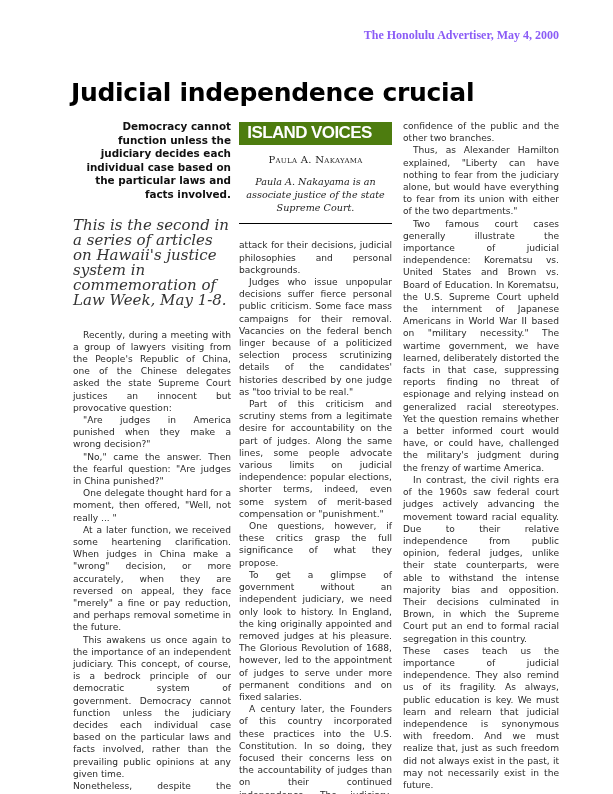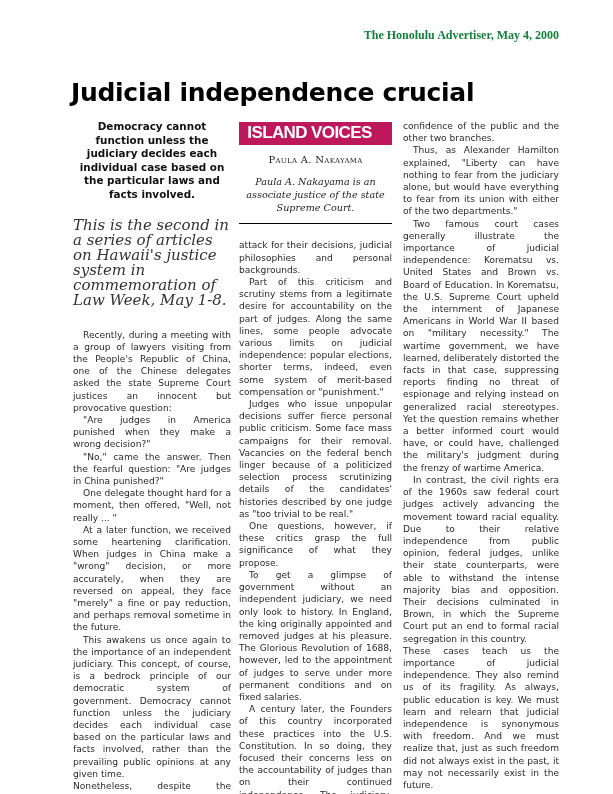--- a/index.html
+++ b/index.html
@@ -3,46 +3,46 @@
   <meta charset="utf-8">
   <style>
     html, body { margin: 0; padding: 0; background: #ffffff; }
     body {
       width: 613px; height: 794px; position: relative; overflow: hidden;
       font-family: "DejaVu Sans", sans-serif; color: #1a1a1a;
     }
     .masthead {
       position: absolute; top: 28px; right: 54px;
       font-family: "Liberation Serif", serif; font-weight: bold; font-size: 12px;
-      color: #15803d;
+      color: #8b5cf6;
     }
     .headline {
       position: absolute; top: 78px; left: 71px;
       font-family: "DejaVu Sans", sans-serif; font-weight: bold; font-size: 25px;
       letter-spacing: -0.3px; color: #000; margin: 0;
     }
     .col {
       position: absolute; font-size: 9.1px; line-height: 12.2px; color: #2a2a2a;
       text-align: justify;
     }
     .col p { margin: 0; text-indent: 10px; }
     .col p.noindent { text-indent: 0; }
     .col1 { left: 73px; top: 120px; width: 158px; }
     .col2 { left: 239px; top: 122px; width: 153px; }
     .col3 { left: 403px; top: 120px; width: 156px; }
     .deck {
       font-weight: bold; font-size: 10.4px; line-height: 13.6px; color: #111;
-      text-align: center; margin-bottom: 16px;
+      text-align: right; margin-bottom: 16px;
     }
     .series-note {
       font-family: "DejaVu Serif", serif; font-style: italic; font-size: 15px;
       line-height: 15px; color: #333; text-align: left; margin-bottom: 21px;
     }
     .banner {
-      background: #be185d; color: #ffffff; text-align: center;
+      background: #4d7c0f; color: #ffffff; text-align: center;
       font-family: "Liberation Sans", sans-serif; font-weight: bold; font-size: 17px;
       letter-spacing: -0.6px; padding: 5px 12px 6px 0;
     }
     .byline {
       text-align: center; font-family: "DejaVu Serif", serif; font-size: 10px;
       margin-top: 9px; color: #222; font-variant: small-caps; letter-spacing: 0.3px;
     }
     .author-note {
       text-align: center; font-family: "DejaVu Serif", serif; font-style: italic;
       font-size: 9.6px; line-height: 13px; color: #222; margin-top: 9px;
@@ -66,22 +66,22 @@
   <p>This awakens us once again to the importance of an independent judiciary. This concept, of course, is a bedrock principle of our democratic system of government. Democracy cannot function unless the judiciary decides each individual case based on the particular laws and facts involved, rather than the prevailing public opinions at any given time.</p>
   <p class="noindent">Nonetheless, despite the fundamental importance of judicial independence, it remains one of the more under-appreciated aspects of our democratic tradition. In America, more than ever before, courts, judges and prospective judges come under</p>
 </div>
 
 <div class="col col2">
   <div class="banner">ISLAND VOICES</div>
   <div class="byline">Paula A. Nakayama</div>
   <div class="author-note">Paula A. Nakayama is an associate justice of the state Supreme Court.</div>
   <div class="rule"></div>
   <p class="noindent">attack for their decisions, judicial philosophies and personal backgrounds.</p>
+  <p>Judges who issue unpopular decisions suffer fierce personal public criticism. Some face mass campaigns for their removal. Vacancies on the federal bench linger because of a politicized selection process scrutinizing details of the candidates' histories described by one judge as "too trivial to be real."</p>
   <p>Part of this criticism and scrutiny stems from a legitimate desire for accountability on the part of judges. Along the same lines, some people advocate various limits on judicial independence: popular elections, shorter terms, indeed, even some system of merit-based compensation or "punishment."</p>
-  <p>Judges who issue unpopular decisions suffer fierce personal public criticism. Some face mass campaigns for their removal. Vacancies on the federal bench linger because of a politicized selection process scrutinizing details of the candidates' histories described by one judge as "too trivial to be real."</p>
   <p>One questions, however, if these critics grasp the full significance of what they propose.</p>
   <p>To get a glimpse of government without an independent judiciary, we need only look to history. In England, the king originally appointed and removed judges at his pleasure. The Glorious Revolution of 1688, however, led to the appointment of judges to serve under more permanent conditions and on fixed salaries.</p>
   <p>A century later, the Founders of this country incorporated these practices into the U.S. Constitution. In so doing, they focused their concerns less on the accountability of judges than on their continued independence. The judiciary, they thought, was the "least dangerous" branch, because it had no power apart from the support and</p>
 </div>
 
 <div class="col col3">
   <p class="noindent">confidence of the public and the other two branches.</p>
   <p>Thus, as Alexander Hamilton explained, "Liberty can have nothing to fear from the judiciary alone, but would have everything to fear from its union with either of the two departments."</p>
   <p>Two famous court cases generally illustrate the importance of judicial independence: Korematsu vs. United States and Brown vs. Board of Education. In Korematsu, the U.S. Supreme Court upheld the internment of Japanese Americans in World War II based on "military necessity." The wartime government, we have learned, deliberately distorted the facts in that case, suppressing reports finding no threat of espionage and relying instead on generalized racial stereotypes. Yet the question remains whether a better informed court would have, or could have, challenged the military's judgment during the frenzy of wartime America.</p>
   <p>In contrast, the civil rights era of the 1960s saw federal court judges actively advancing the movement toward racial equality. Due to their relative independence from public opinion, federal judges, unlike their state counterparts, were able to withstand the intense majority bias and opposition. Their decisions culminated in Brown, in which the Supreme Court put an end to formal racial segregation in this country.</p>

